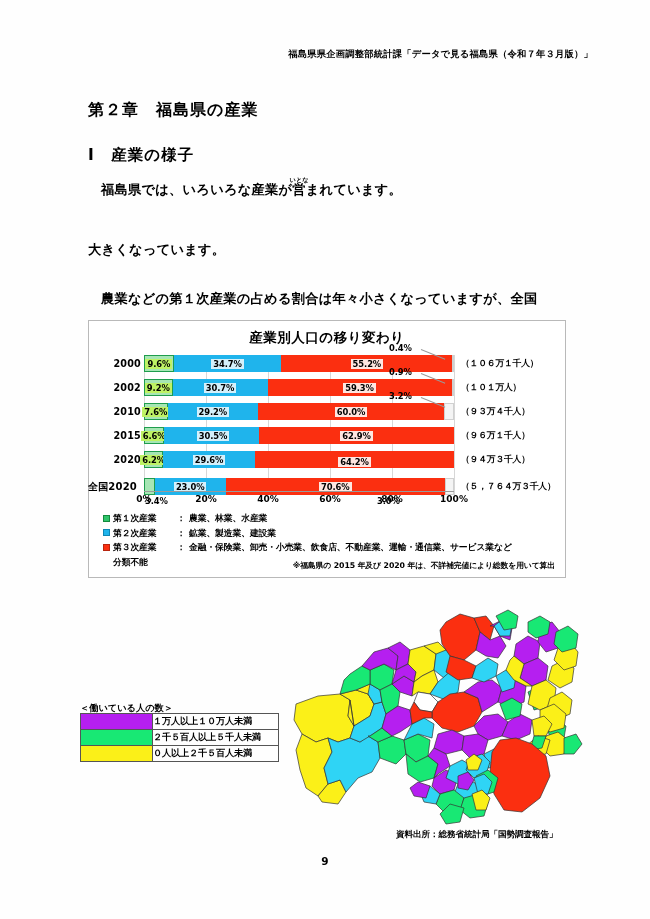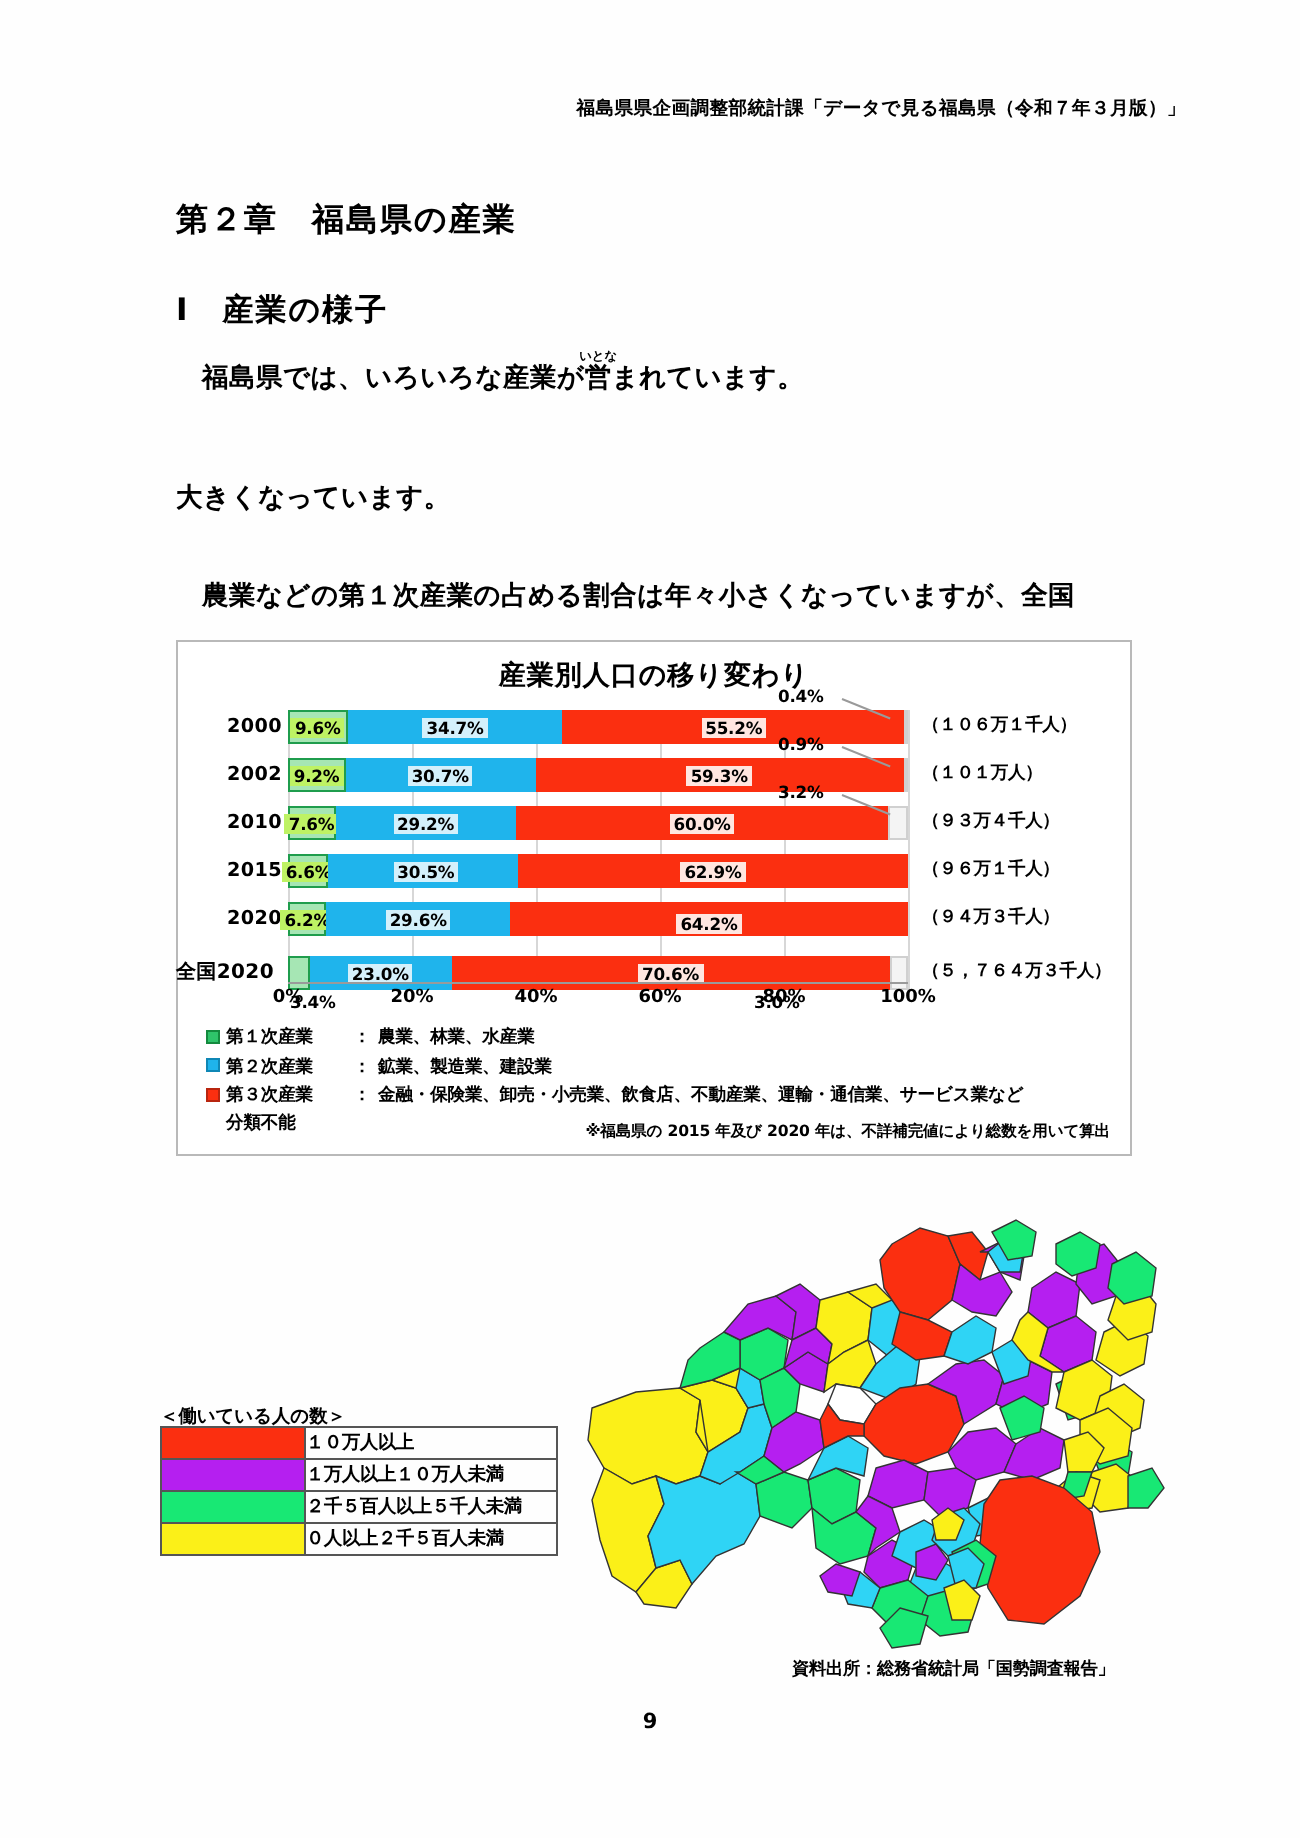--- a/index.html
+++ b/index.html
@@ -496,24 +496,20 @@
         <div class="legend-sub">分類不能</div>
       </div>
 
     <div class="chart-note">※福島県の 2015 年及び 2020 年は、不詳補完値により総数を用いて算出</div>
   </div>
 
   <div class="map-legend-title">＜働いている人の数＞</div>
   <table class="map-legend">
     <tbody id="map-legend-body">
         <tr>
-          <td class="ml-color" style="background: rgb(251, 47, 16);"></td>
-          <td class="ml-text">１０万人以上</td>
-        </tr>
-        <tr>
           <td class="ml-color" style="background: rgb(181, 31, 240);"></td>
           <td class="ml-text">１万人以上１０万人未満</td>
         </tr>
         <tr>
           <td class="ml-color" style="background: rgb(24, 232, 116);"></td>
           <td class="ml-text">２千５百人以上５千人未満</td>
         </tr>
         <tr>
           <td class="ml-color" style="background: rgb(251, 240, 24);"></td>
           <td class="ml-text">０人以上２千５百人未満</td>

